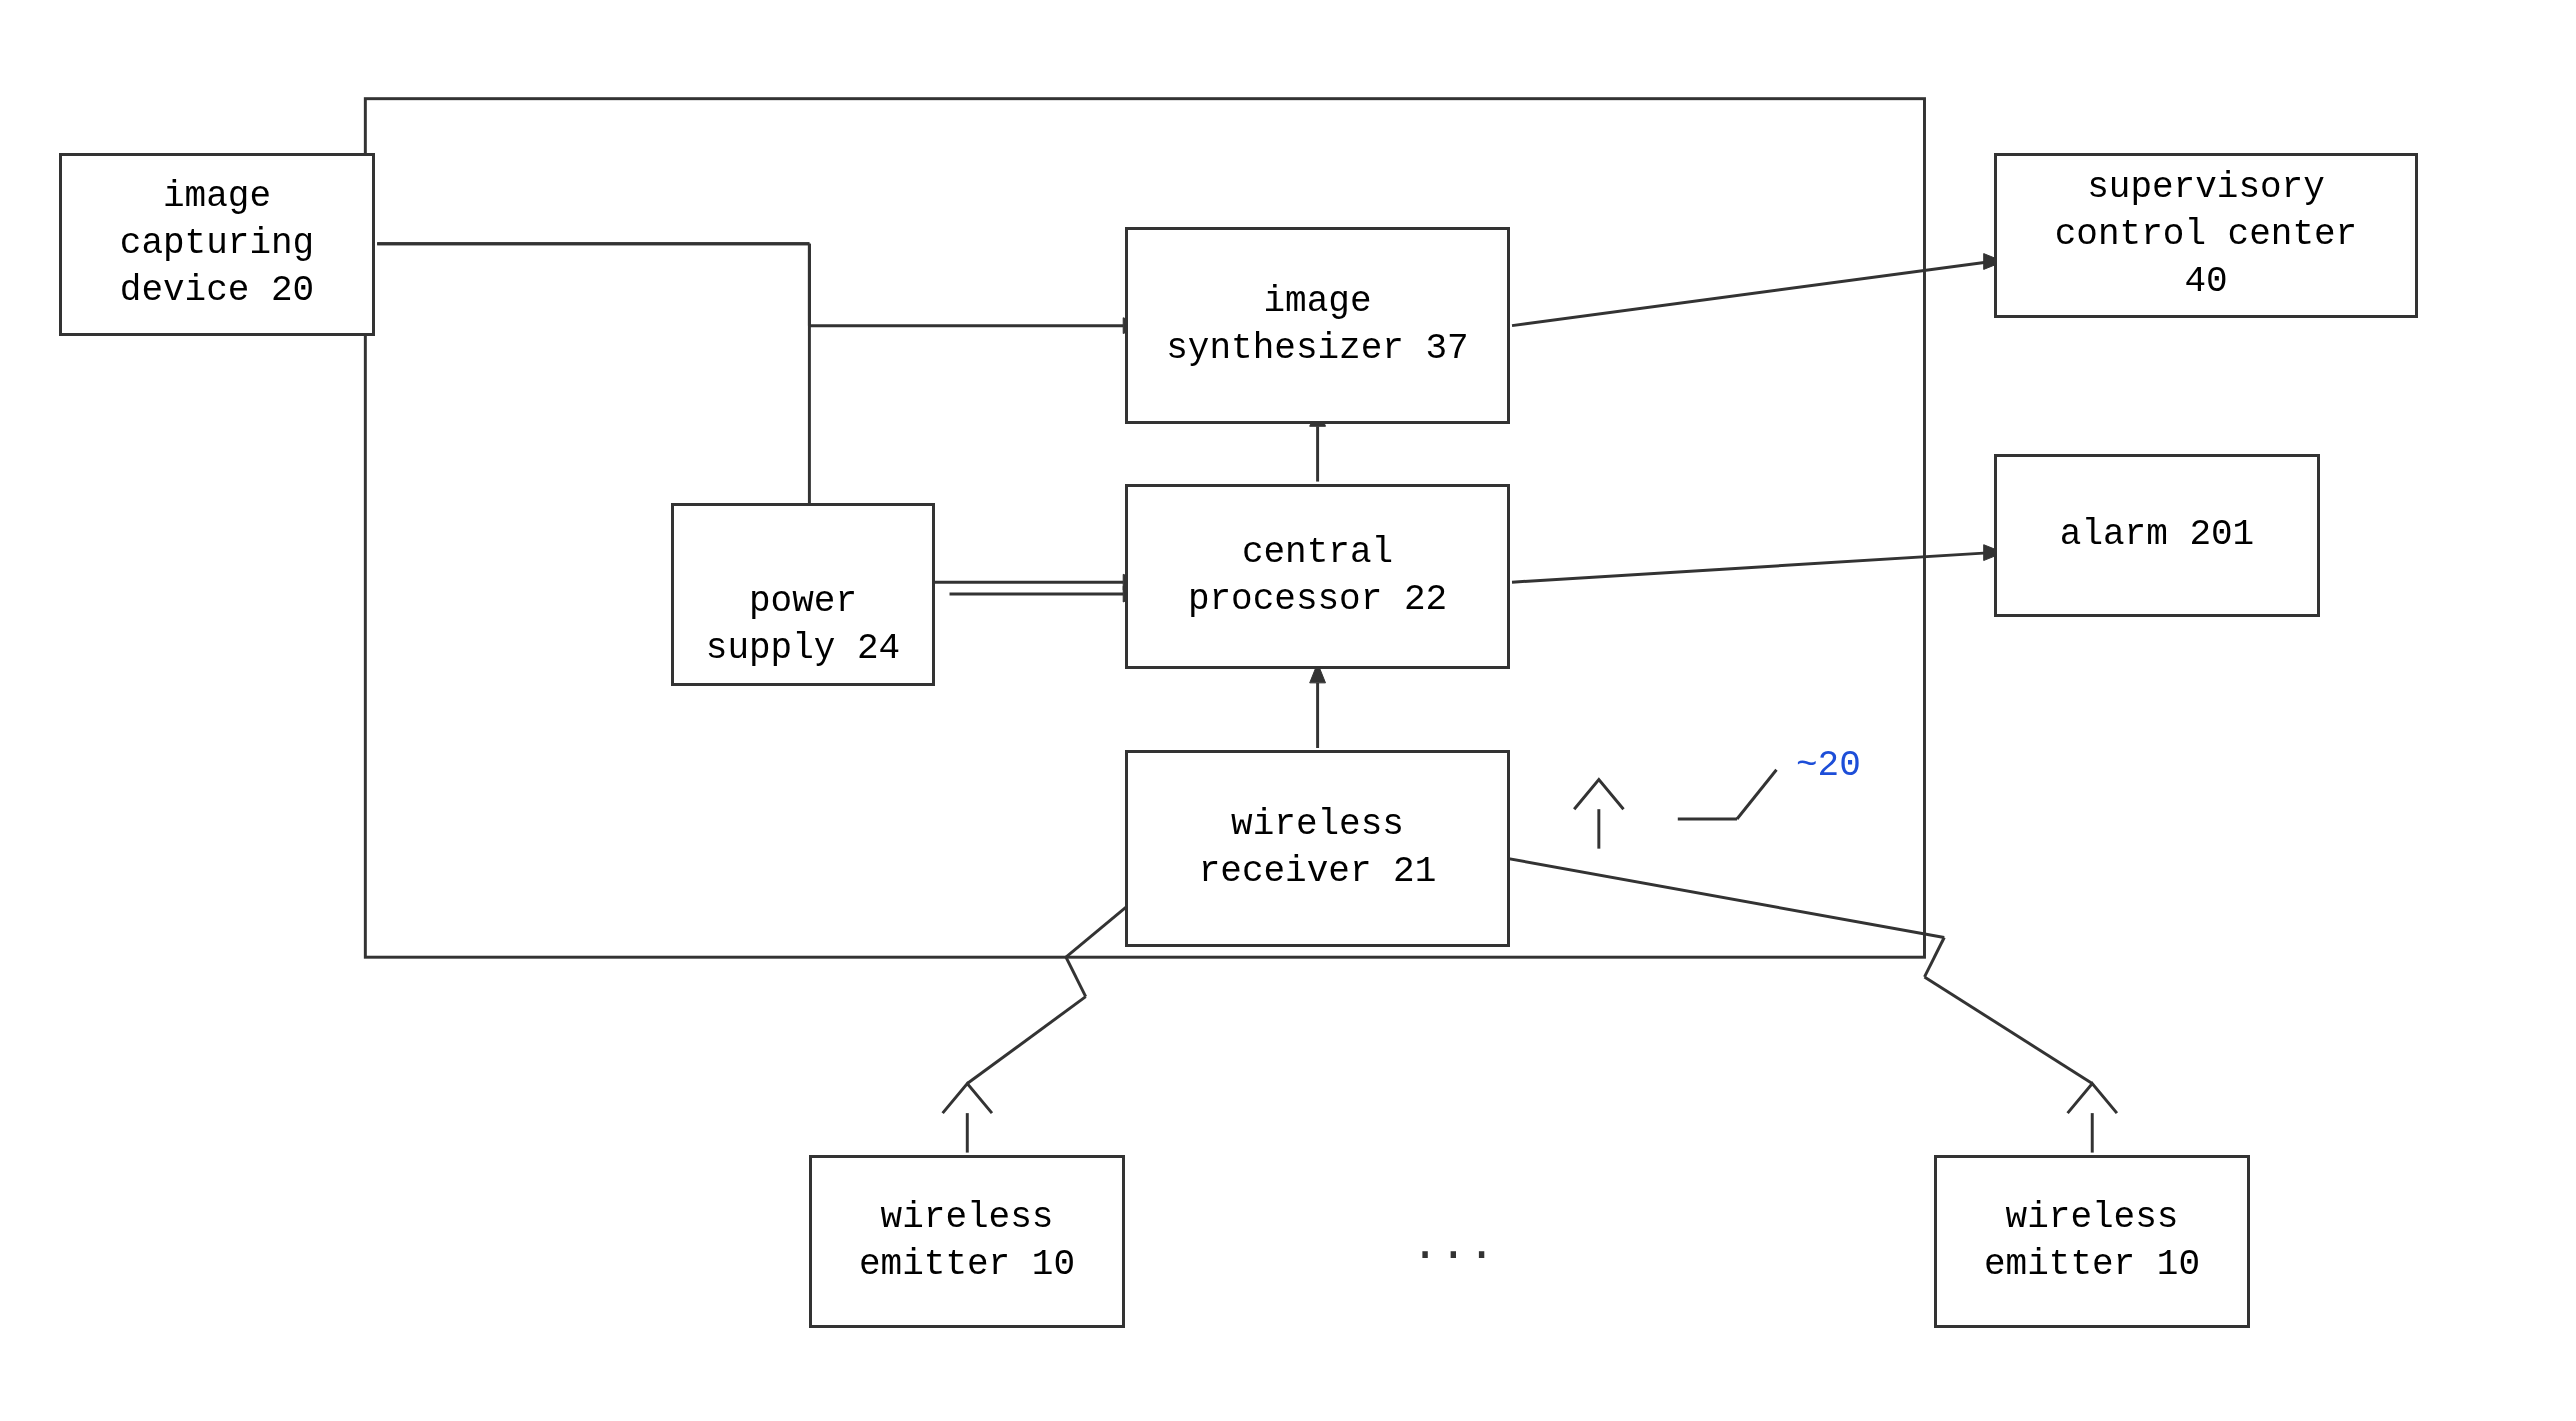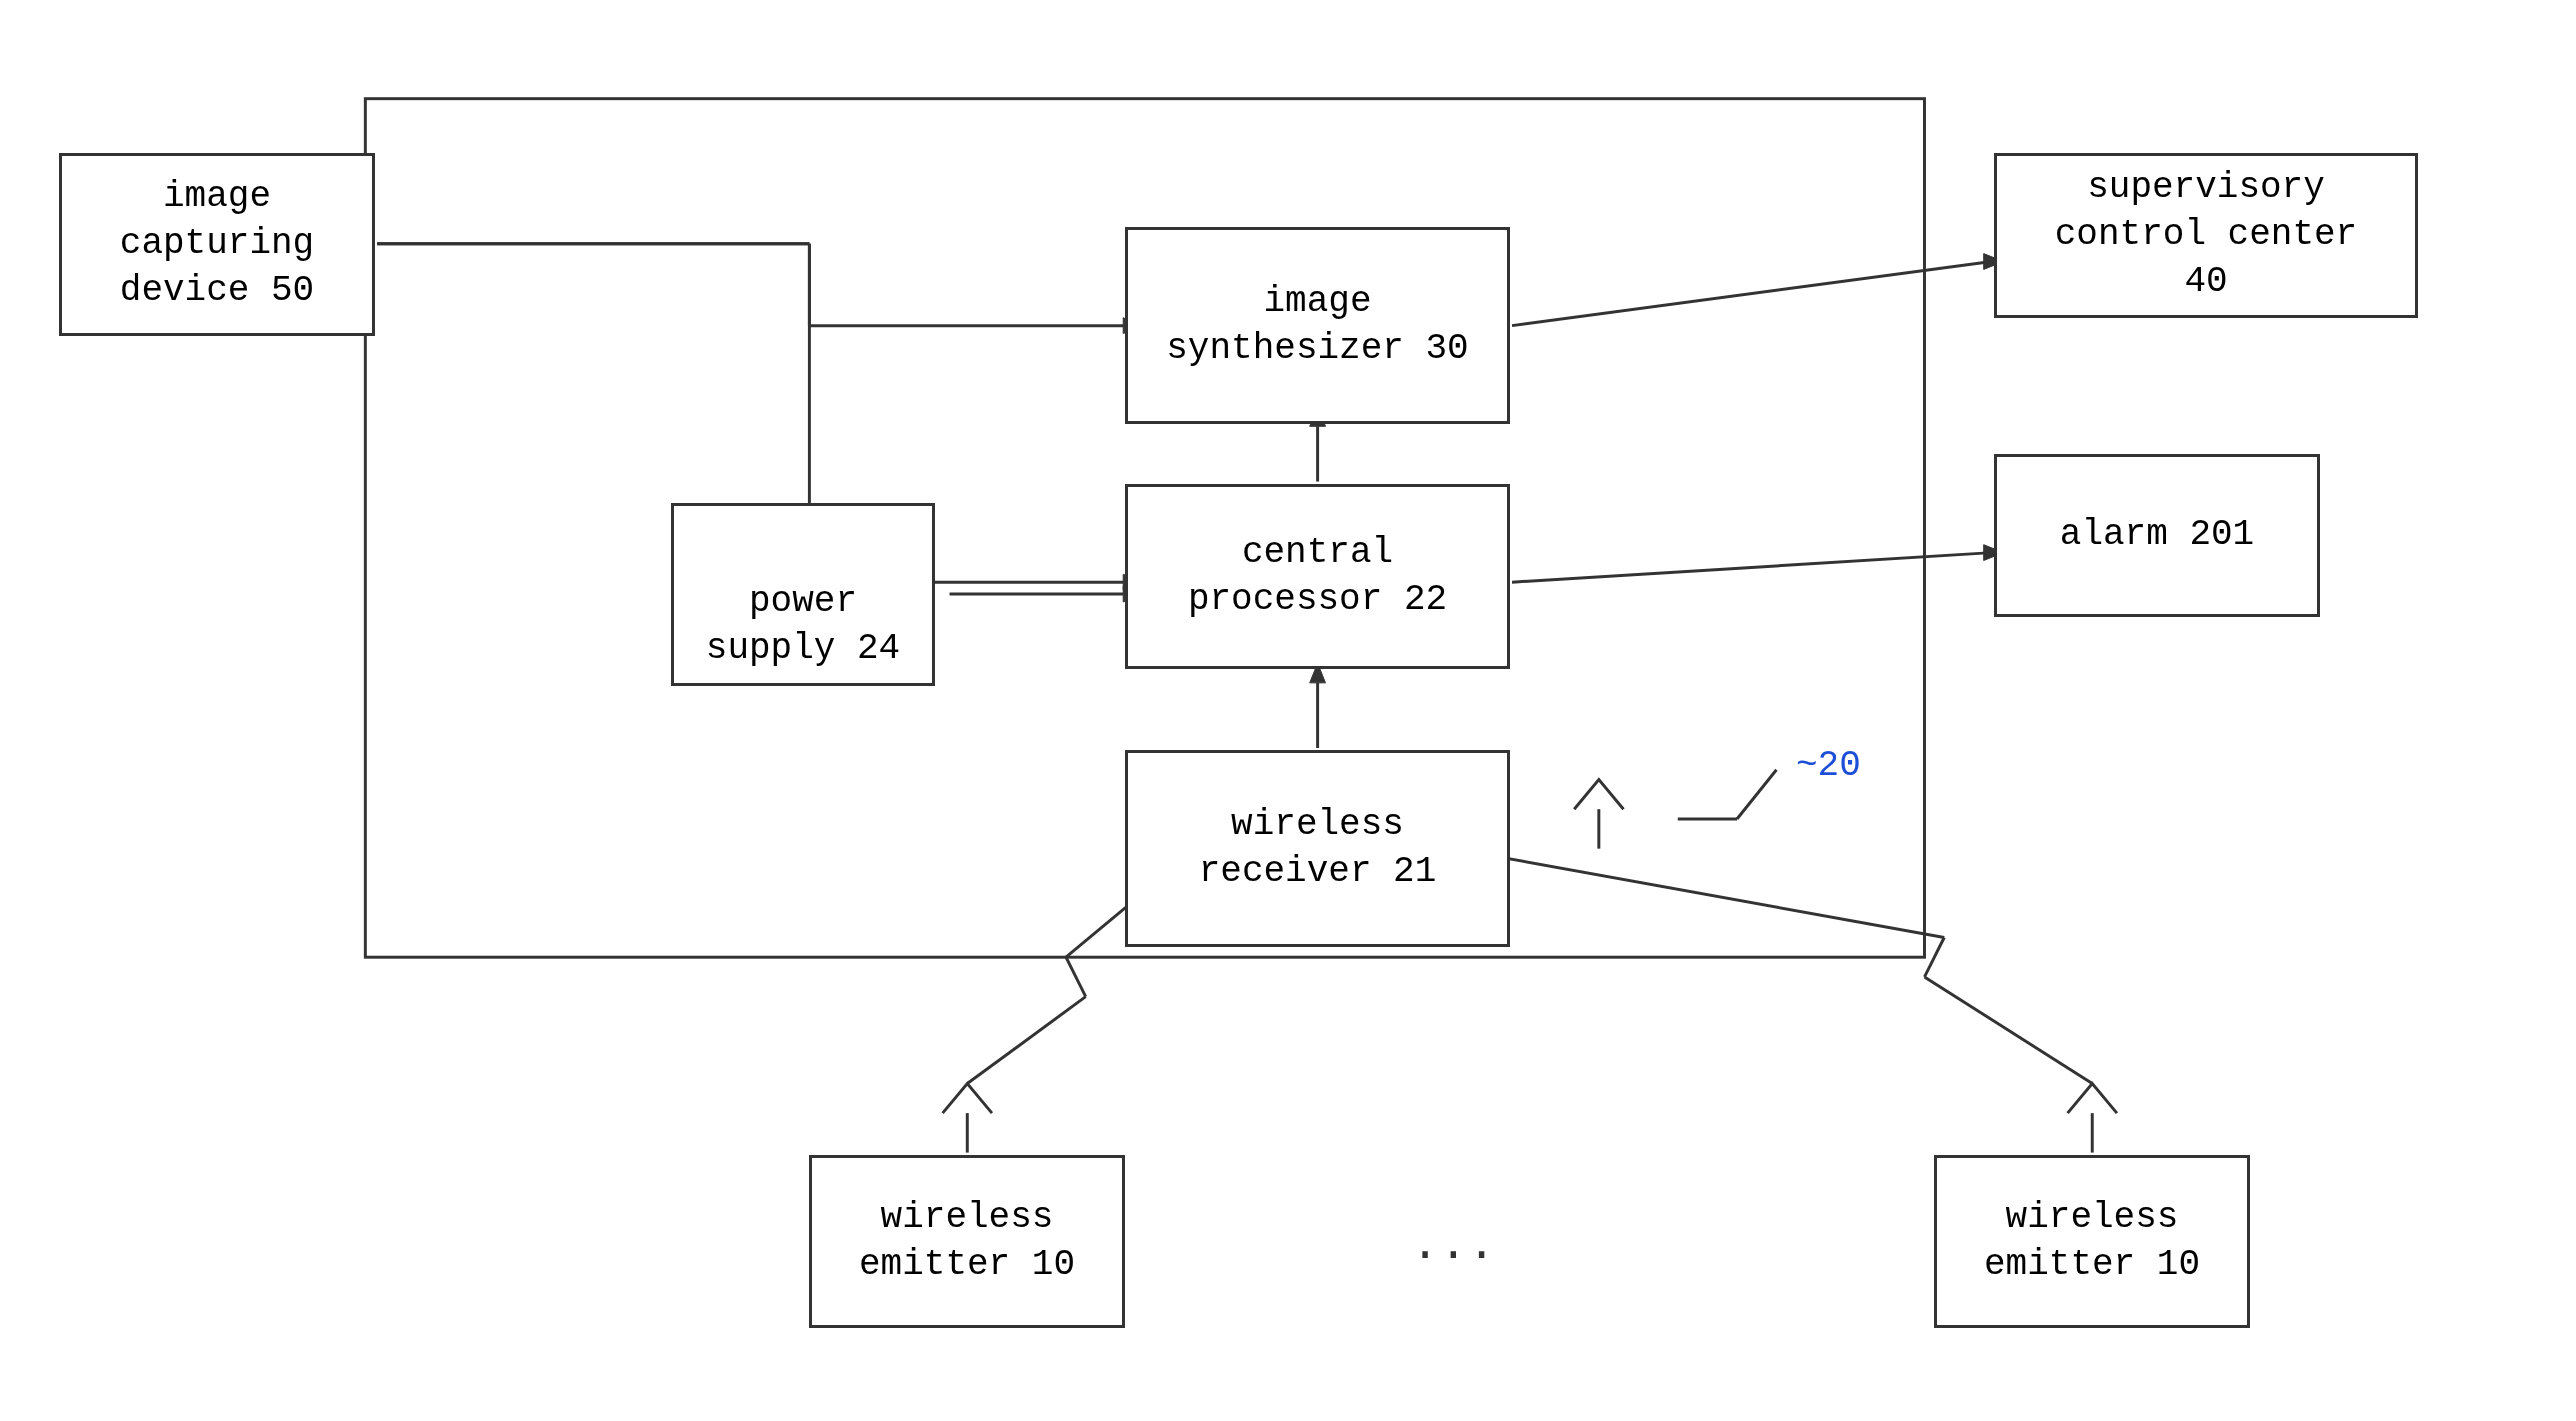--- a/index.html
+++ b/index.html
@@ -112,26 +112,26 @@
 
     <line x1="2120" y1="1098" x2="1950" y2="990"></line>
     <line x1="1950" y1="990" x2="1970" y2="950"></line>
     <line x1="1970" y1="950" x2="1500" y2="865"></line>
     <polygon points="1503,857 1488,860 1493,877"></polygon>
 
   </svg>
 
   <div class="box" style="left:59px; top:153px; width:316px; height:183px;">
     <span style="white-space:pre-line;">image capturing
-device 50</span>
+device 20</span>
   </div>
 
   <div class="box" style="left:1125px; top:227px; width:385px; height:197px;">
     <span style="white-space:pre-line;">image
-synthesizer 30</span>
+synthesizer 37</span>
   </div>
 
   <div class="box" style="left:1994px; top:153px; width:424px; height:165px;">
     <span style="white-space:pre-line;">supervisory
 control center
 40</span>
   </div>
 
   <div class="box" style="left:671px; top:503px; width:264px; height:183px;align-items:flex-end;">
     <span style="white-space:pre-line;">power

